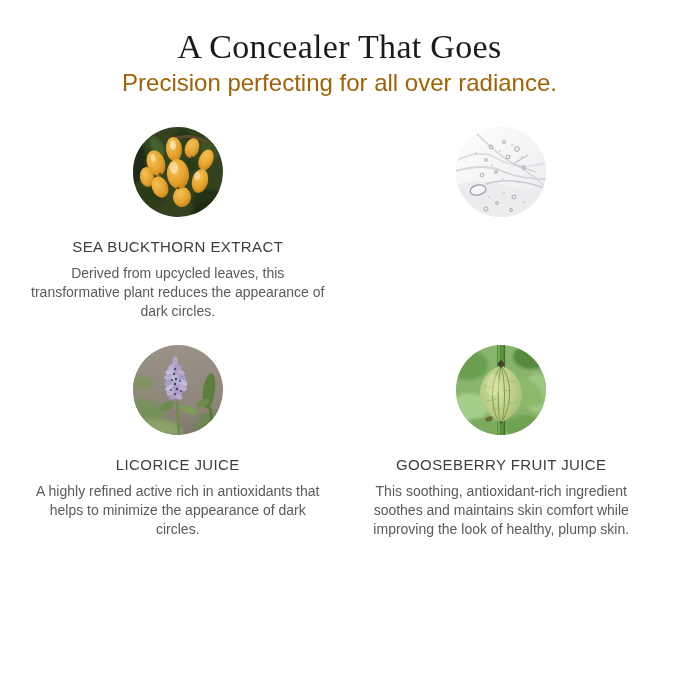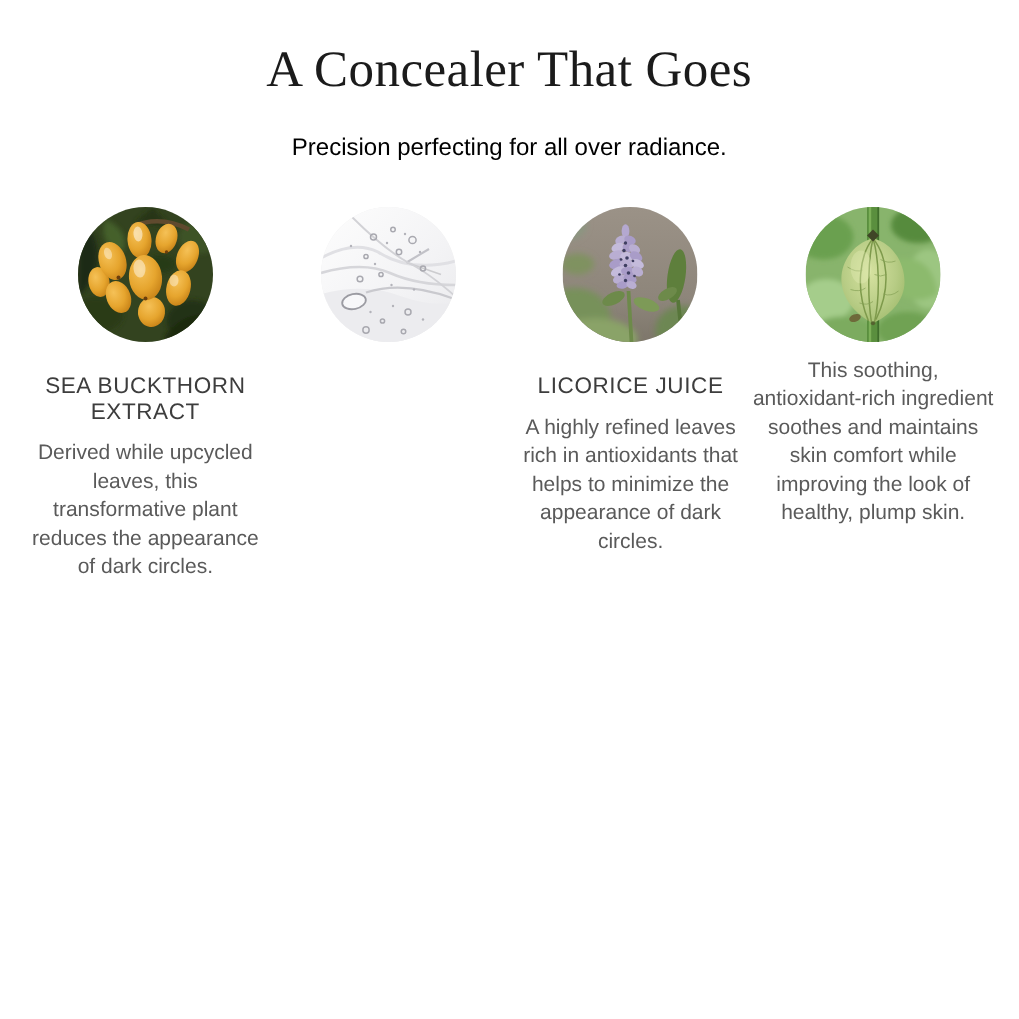--- a/index.html
+++ b/index.html
@@ -9,24 +9,24 @@
     font-family:"Liberation Sans", sans-serif;
   }
   .header { padding-top:25px; }
   .title {
     font-family:"Liberation Serif", serif; font-weight:400;
     font-size:34px; line-height:43px; color:#1b1b1b;
     letter-spacing:0.3px; margin:0;
   }
   .title span { display:block; }
   .subtitle {
-    font-size:16px; color:#000000; margin:22px 0 0 0; font-weight:400;
+    font-size:24px; color:#a16207; margin:1px 0 0 0; font-weight:400;
   }
   .grid {
-    display:grid; grid-template-columns:1fr 1fr 1fr 1fr;
+    display:grid; grid-template-columns:1fr 1fr;
     row-gap:24px; column-gap:0;
     padding:0 16px; margin-top:30px;
   }
   .card { }
   .photo {
     width:90px; height:90px; border-radius:50%; overflow:hidden;
     margin:0 auto; background:#eee;
   }
   .photo svg { display:block; }
   .name {
@@ -91,21 +91,21 @@
             <ellipse cx="41" cy="41" rx="4" ry="6" fill="#ffffff" opacity="0.45" transform="rotate(-6 41 41)"></ellipse>
             <ellipse cx="64" cy="49" rx="3" ry="4" fill="#ffffff" opacity="0.4"></ellipse>
             <ellipse cx="20" cy="31" rx="2.5" ry="4" fill="#ffffff" opacity="0.4" transform="rotate(-18 20 31)"></ellipse>
             <circle cx="27" cy="47" r="1.3" fill="#6b3e0d"></circle>
             <circle cx="45" cy="61" r="1.3" fill="#6b3e0d"></circle>
             <circle cx="59" cy="30" r="1.1" fill="#6b3e0d"></circle>
           </g>
         </svg>
       </div>
       <h2 class="name">SEA BUCKTHORN EXTRACT</h2>
-      <p class="desc">Derived while upcycled leaves, this transformative plant reduces the appearance of dark circles.</p>
+      <p class="desc">Derived from upcycled leaves, this transformative plant reduces the appearance of dark circles.</p>
     </div>
 
     <div class="card">
       <div class="photo">
         <svg width="90" height="90" viewBox="0 0 90 90" xmlns="http://www.w3.org/2000/svg">
           <defs>
             <linearGradient id="gelG" x1="0" y1="0" x2="1" y2="1">
               <stop offset="0%" stop-color="#fdfdfd"></stop>
               <stop offset="60%" stop-color="#f3f3f5"></stop>
               <stop offset="100%" stop-color="#e9e9ec"></stop>
@@ -208,21 +208,21 @@
                 <circle cx="42" cy="49" r="1.1"></circle>
               <circle cx="39" cy="35" r="0.9"></circle>
                 <circle cx="47" cy="36" r="0.9"></circle>
               <circle cx="38" cy="45" r="0.9"></circle>
                 <circle cx="48" cy="46" r="0.9"></circle>
             </g>
           </g>
         </svg>
       </div>
       <h2 class="name">LICORICE JUICE</h2>
-      <p class="desc">A highly refined leaves rich in antioxidants that helps to minimize the appearance of dark circles.</p>
+      <p class="desc">A highly refined active rich in antioxidants that helps to minimize the appearance of dark circles.</p>
     </div>
 
     <div class="card">
       <div class="photo">
         <svg width="90" height="90" viewBox="0 0 90 90" xmlns="http://www.w3.org/2000/svg">
           <defs>
             <radialGradient id="huskG" cx="45%" cy="40%" r="70%">
               <stop offset="0%" stop-color="#d6e2a0"></stop>
               <stop offset="60%" stop-color="#b7cc85"></stop>
               <stop offset="100%" stop-color="#9cb868"></stop>
@@ -259,17 +259,18 @@
               <path d="M52,58 Q57,60 62,56"></path>
             <path d="M36,64 Q41,66 45,63"></path>
               <path d="M46,45 Q50,47 54,45"></path>
           </g>
           <ellipse cx="37" cy="40" rx="7" ry="11" fill="#e6eeb8" opacity="0.35"></ellipse>
           <path d="M41,19 L45,23 L49,19 L45,15 Z" fill="#3f4526"></path>
           <circle cx="45" cy="77.5" r="1.4" fill="#54622f"></circle>
           <ellipse cx="33" cy="74" rx="4" ry="2.5" fill="#6e6a3a" transform="rotate(-20 33 74)"></ellipse>
         </svg>
       </div>
+      <h2 class="name">GOOSEBERRY FRUIT JUICE</h2>
       <p class="desc">This soothing, antioxidant-rich ingredient soothes and maintains skin comfort while improving the look of healthy, plump skin.</p>
     </div>
 
   </div>
 </div>
 
 </body></html>

